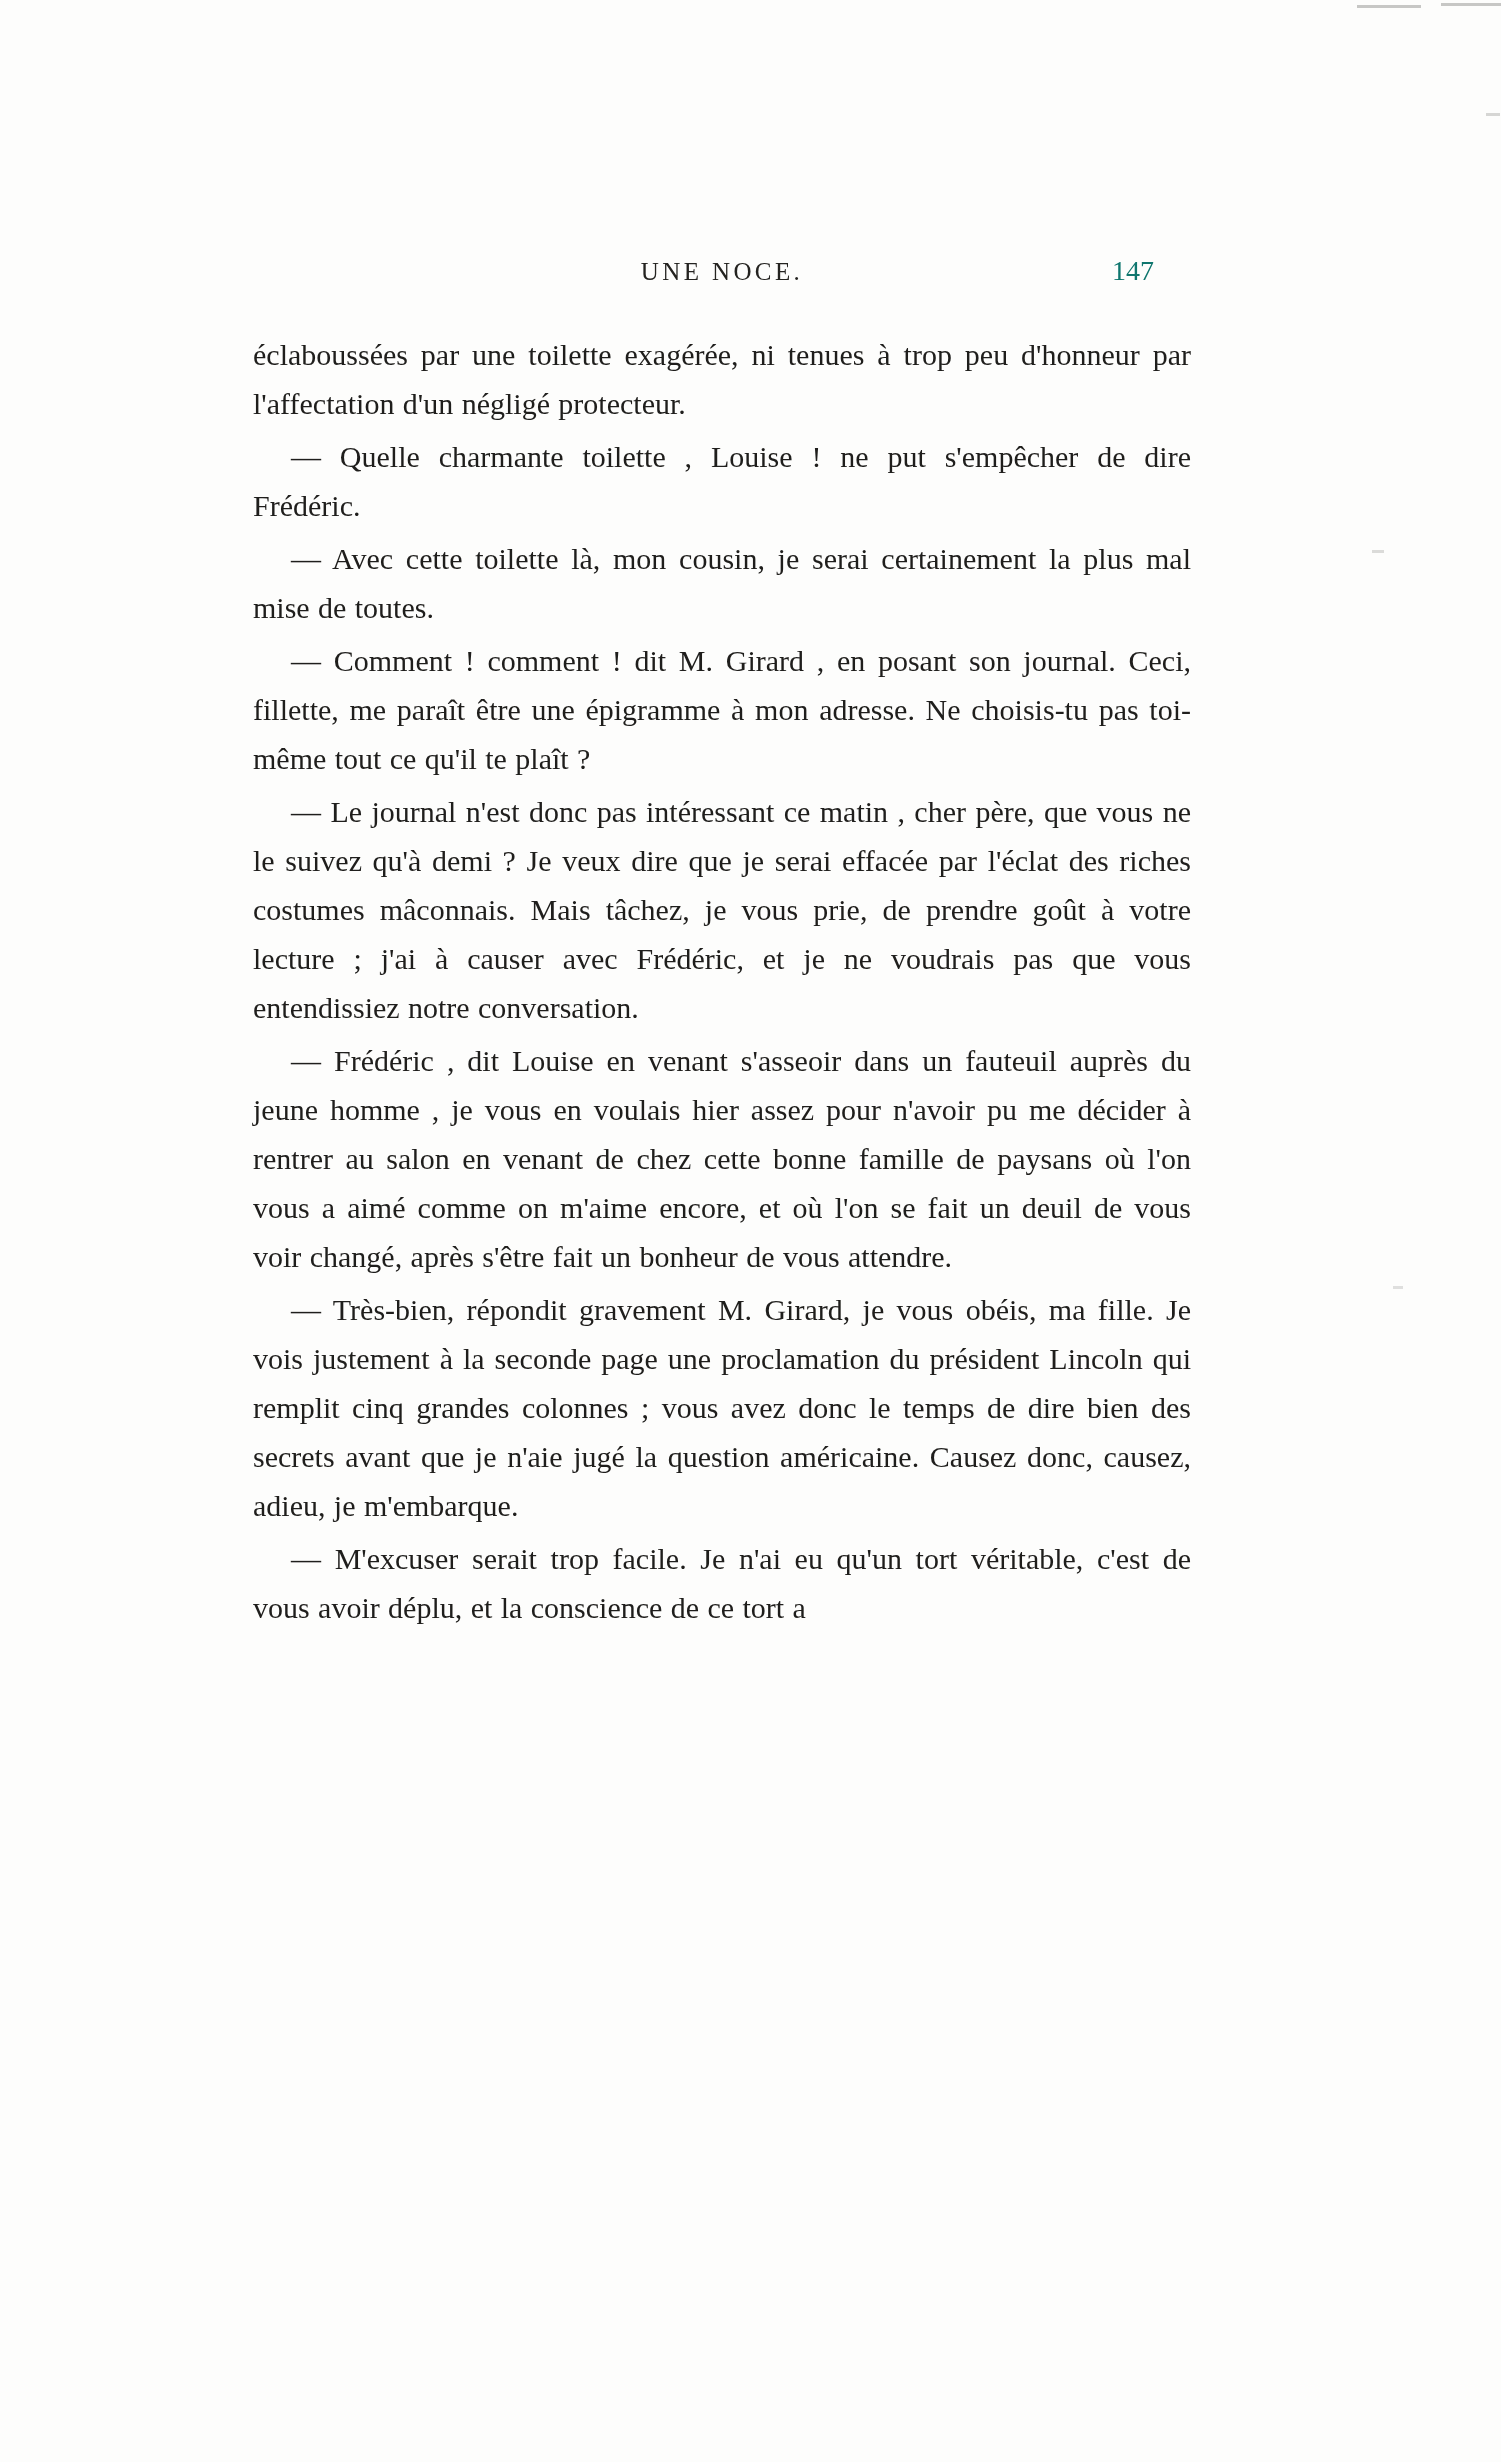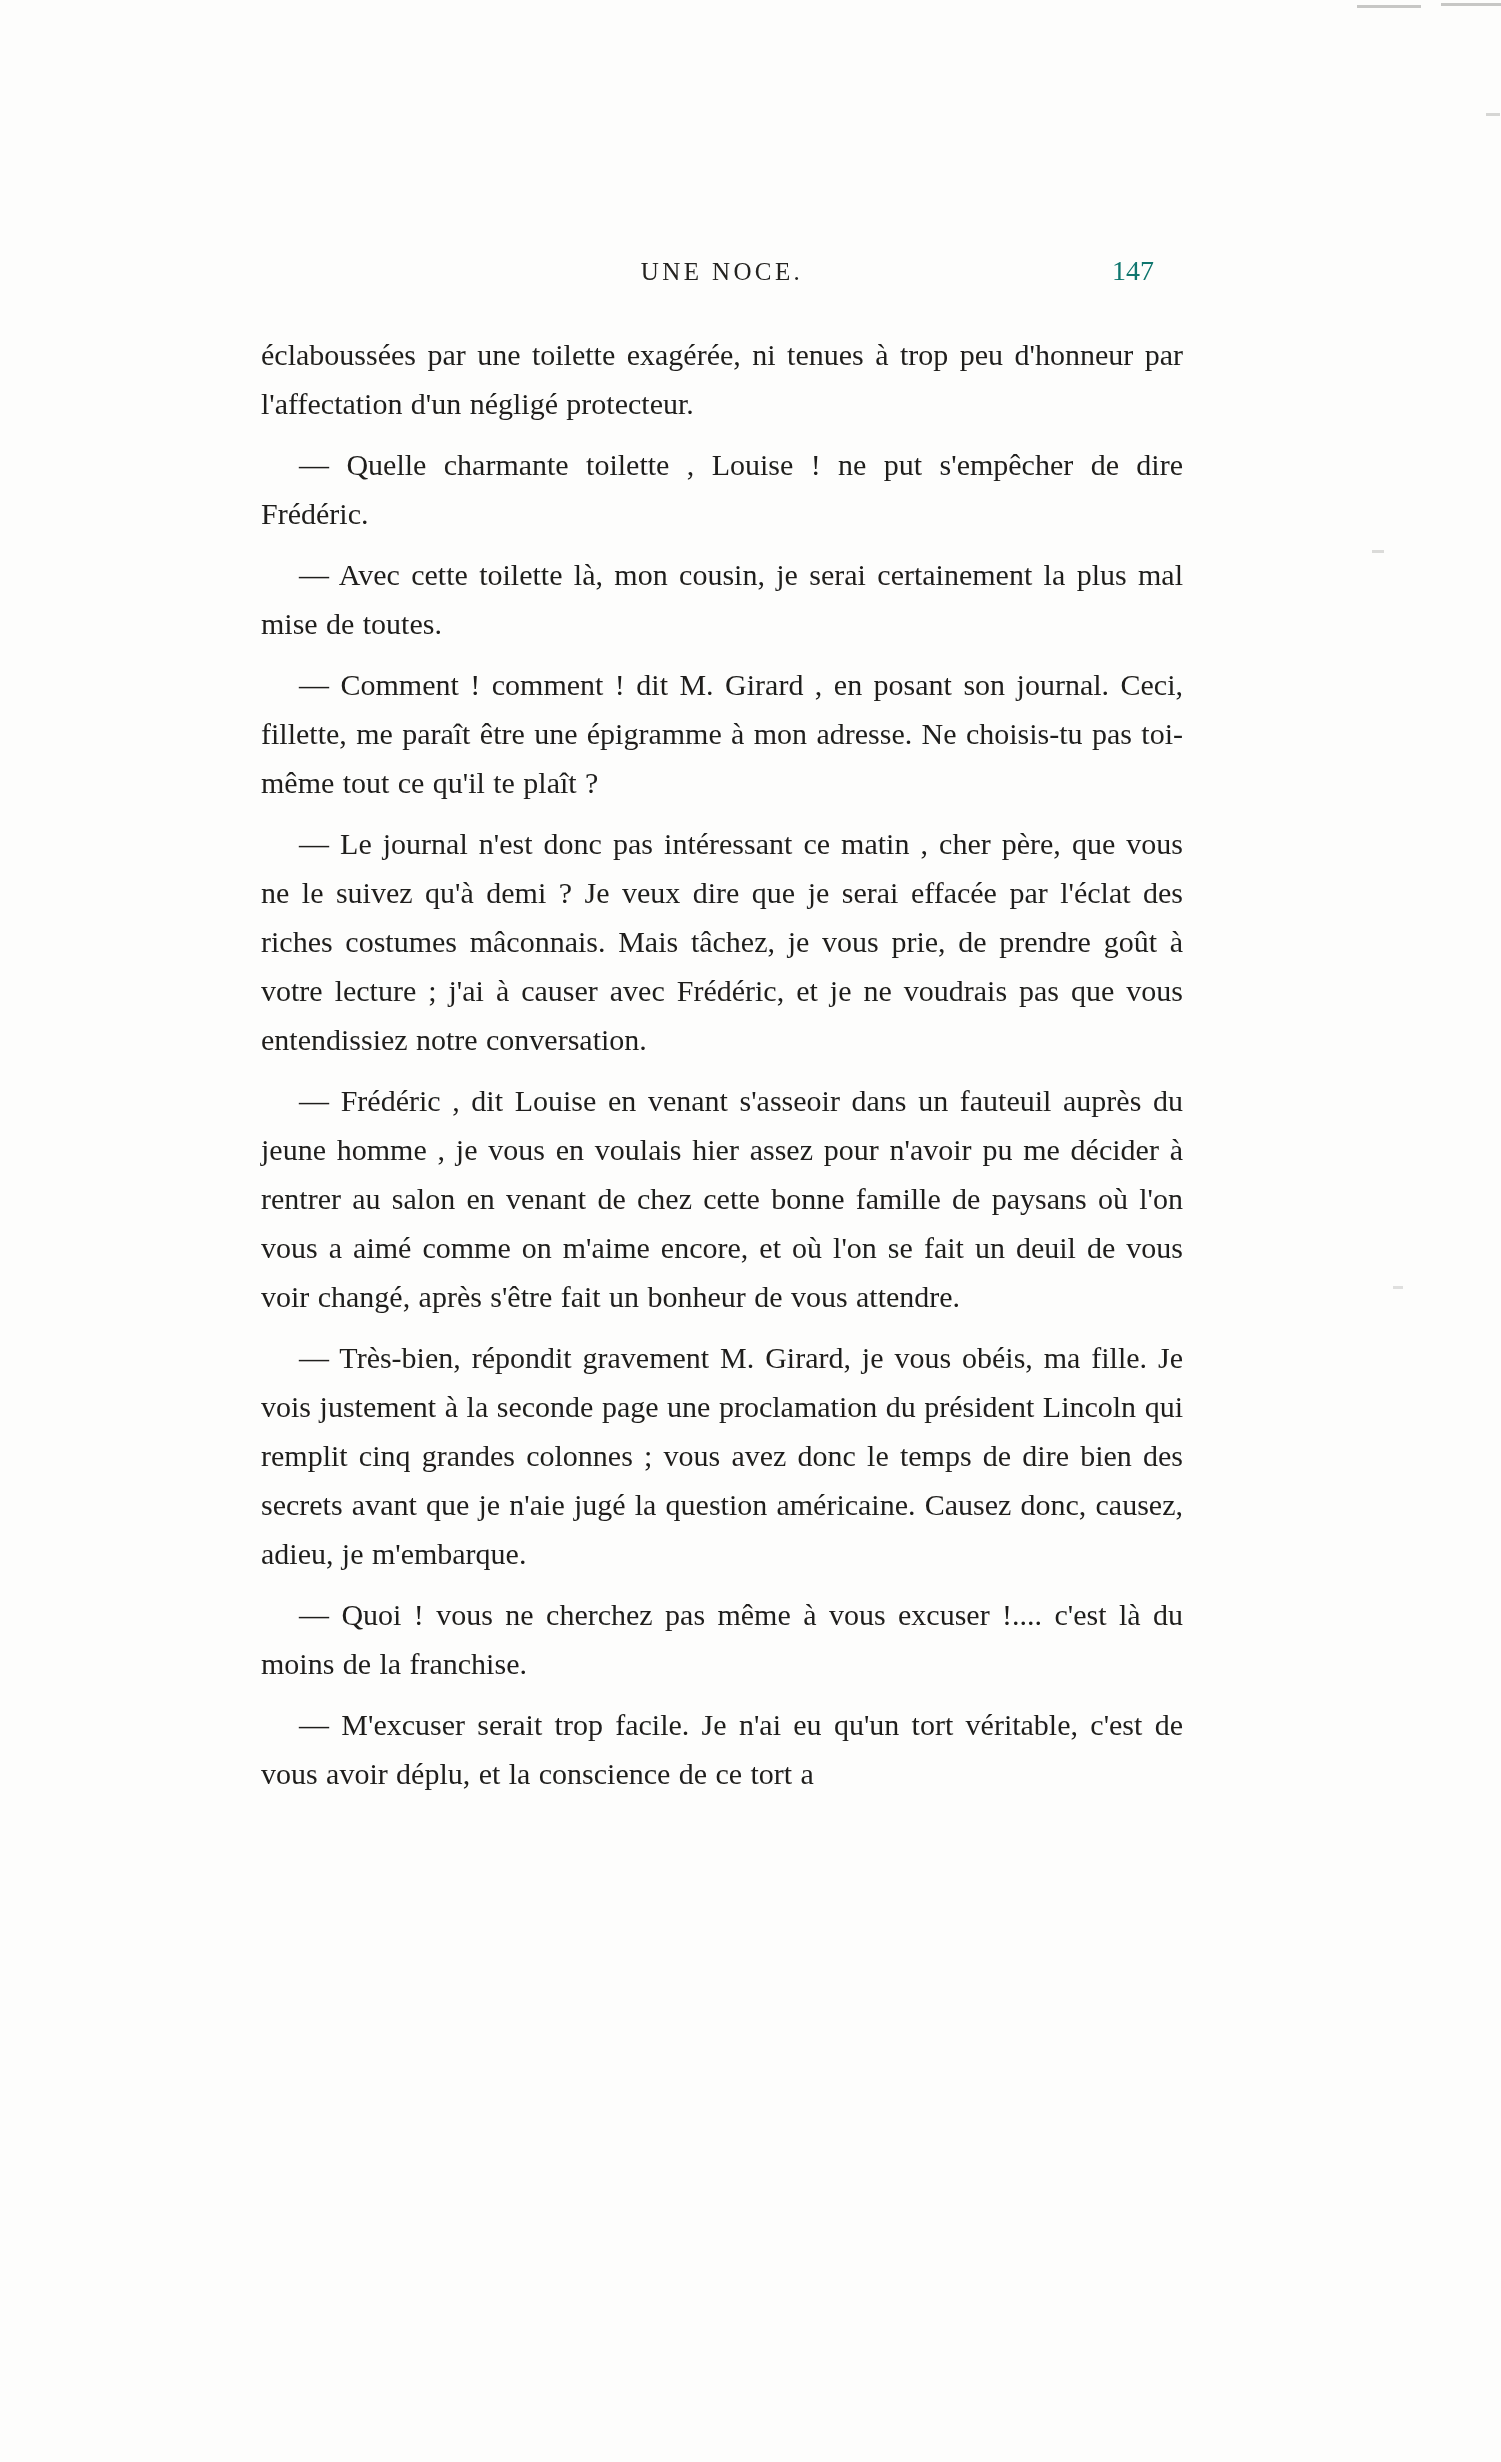--- a/index.html
+++ b/index.html
@@ -43,21 +43,21 @@
   }
   .body-text {
     margin-top: 34px;
     font-size: 30px;
     line-height: 49px;
     text-align: justify;
     hyphens: none;
     word-spacing: 0.9px;
   }
   .body-text p {
-    margin: 12px;
+    margin: 4px;
   }
   .body-text p.dialogue {
     text-indent: 38px;
   }
   .body-text p.continuation {
     text-indent: 0;
   }
   
   .scan-mark {
     position: absolute;
@@ -86,18 +86,17 @@
   </header>
 
   <div class="body-text">
     <p class="continuation">éclaboussées par une toilette exagérée, ni tenues à trop peu d'honneur par l'affectation d'un négligé protecteur.</p>
     <p class="dialogue">— Quelle charmante toilette , Louise ! ne put s'empêcher de dire Frédéric.</p>
     <p class="dialogue">— Avec cette toilette là, mon cousin, je serai certainement la plus mal mise de toutes.</p>
     <p class="dialogue">— Comment ! comment ! dit M. Girard , en posant son journal. Ceci, fillette, me paraît être une épigramme à mon adresse. Ne choisis-tu pas toi-même tout ce qu'il te plaît ?</p>
     <p class="dialogue">— Le journal n'est donc pas intéressant ce matin , cher père, que vous ne le suivez qu'à demi ? Je veux dire que je serai effacée par l'éclat des riches costumes mâconnais. Mais tâchez, je vous prie, de prendre goût à votre lecture ; j'ai à causer avec Frédéric, et je ne voudrais pas que vous entendissiez notre conversation.</p>
     <p class="dialogue">— Frédéric , dit Louise en venant s'asseoir dans un fauteuil auprès du jeune homme , je vous en voulais hier assez pour n'avoir pu me décider à rentrer au salon en venant de chez cette bonne famille de paysans où l'on vous a aimé comme on m'aime encore, et où l'on se fait un deuil de vous voir changé, après s'être fait un bonheur de vous attendre.</p>
     <p class="dialogue">— Très-bien, répondit gravement M. Girard, je vous obéis, ma fille. Je vois justement à la seconde page une proclamation du président Lincoln qui remplit cinq grandes colonnes ; vous avez donc le temps de dire bien des secrets avant que je n'aie jugé la question américaine. Causez donc, causez, adieu, je m'embarque.</p>
-    <p class="dialogue">— Quoi ! vous ne cherchez pas même à vous excuser !.... c'est là du moins de la franchise.</p>
     <p class="dialogue">— M'excuser serait trop facile. Je n'ai eu qu'un tort véritable, c'est de vous avoir déplu, et la conscience de ce tort a</p>
   </div>
 
 </div>
 
 
 </body></html>

